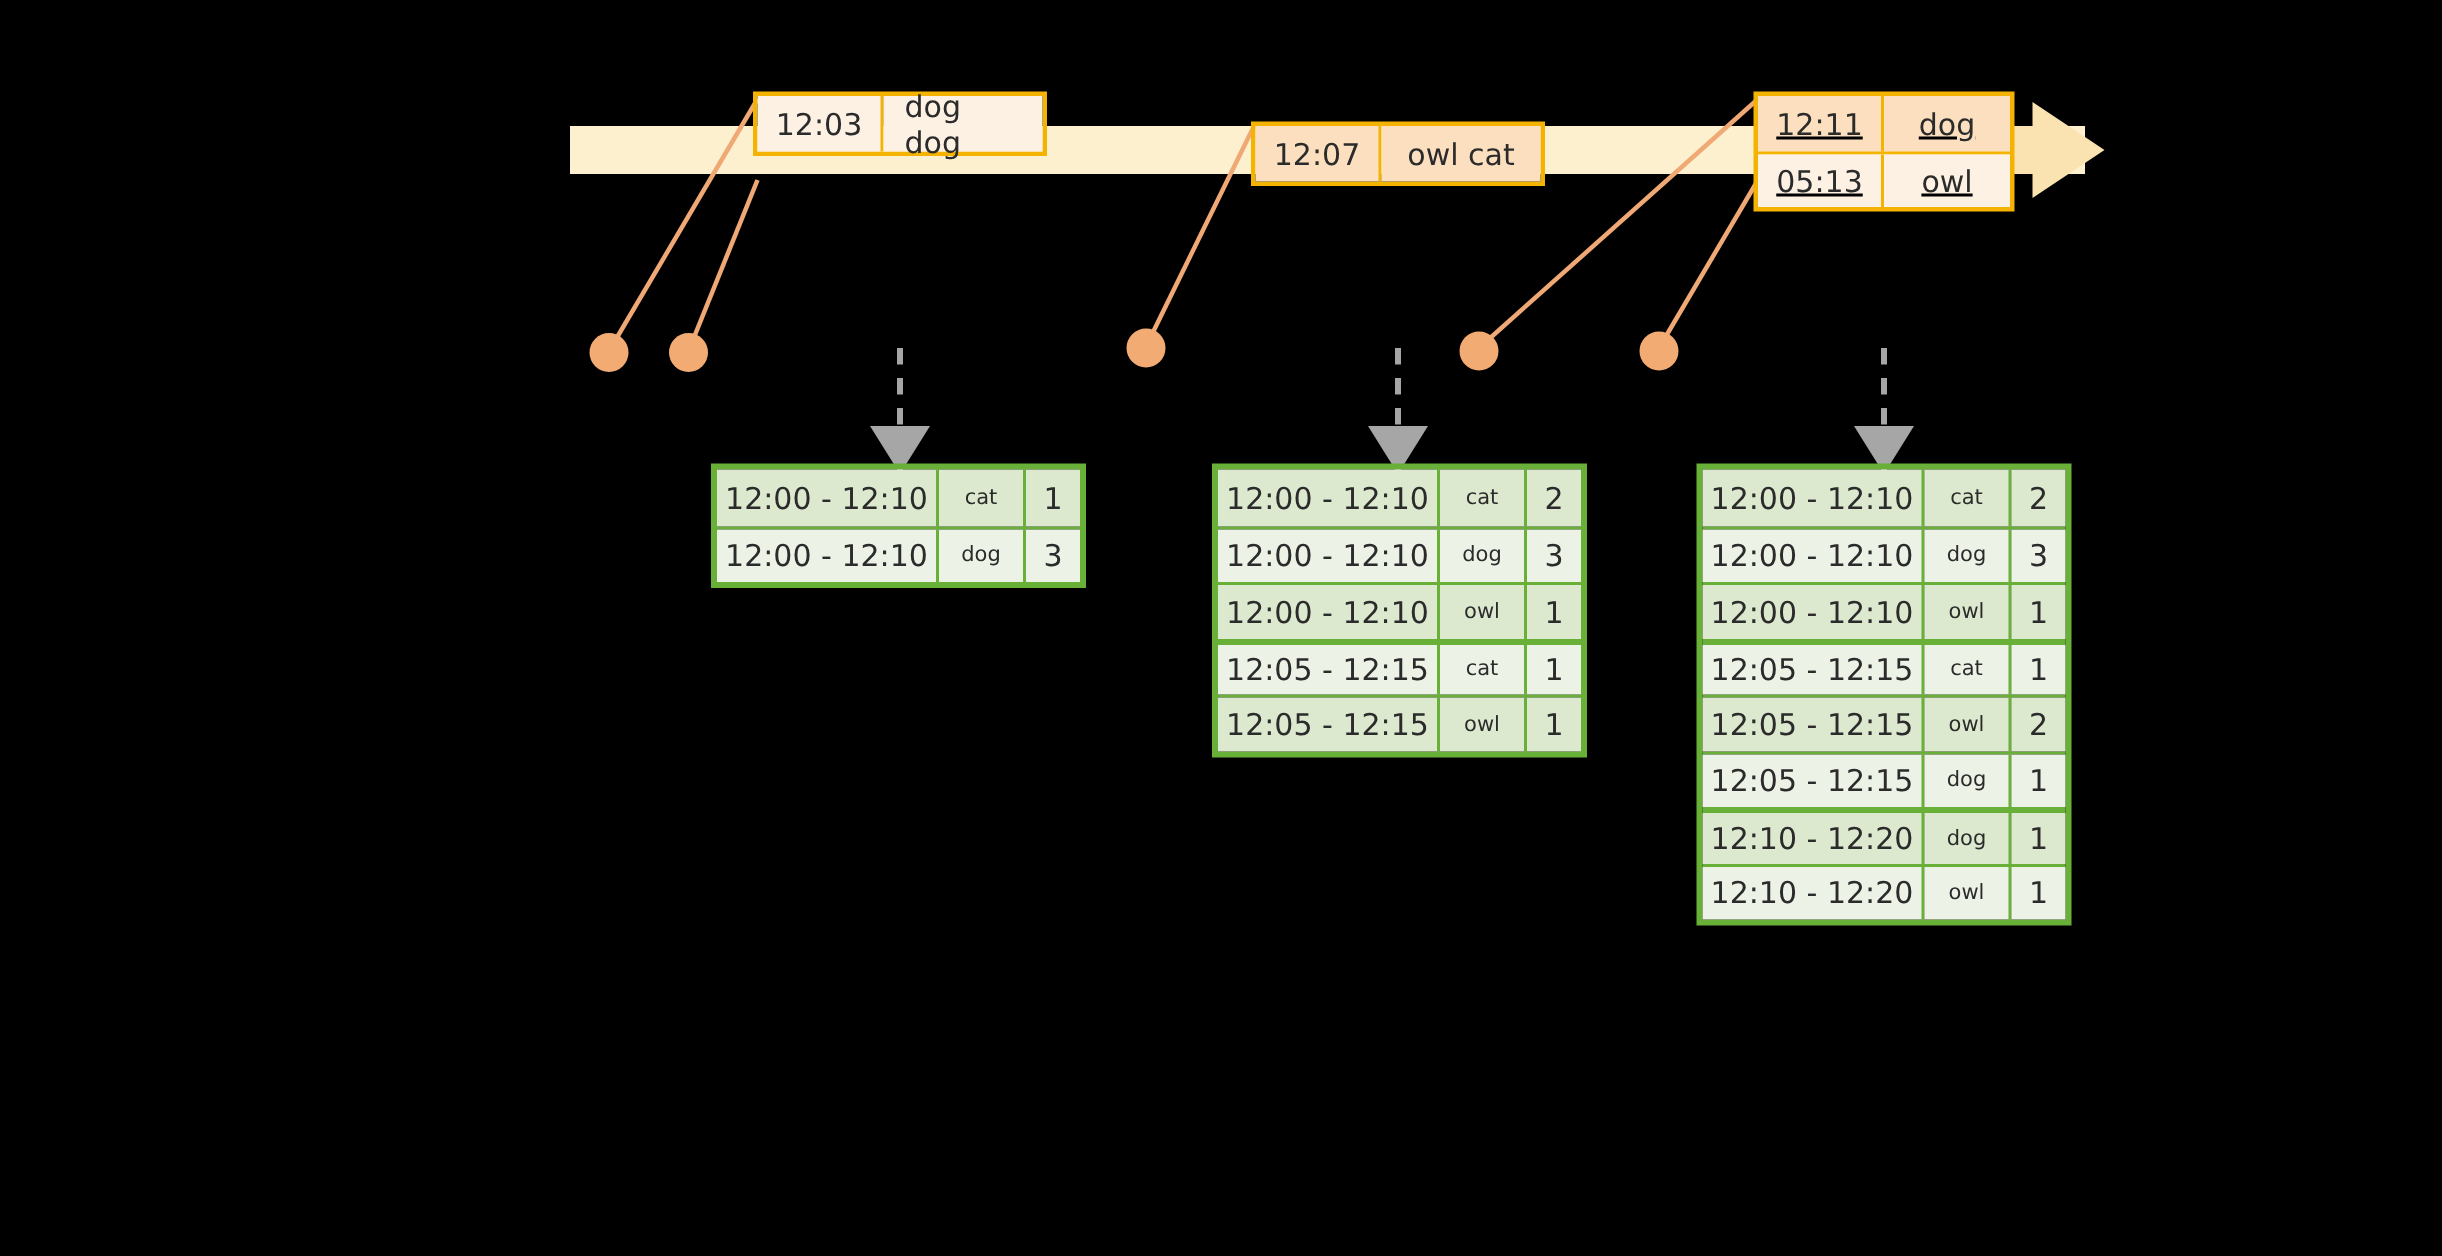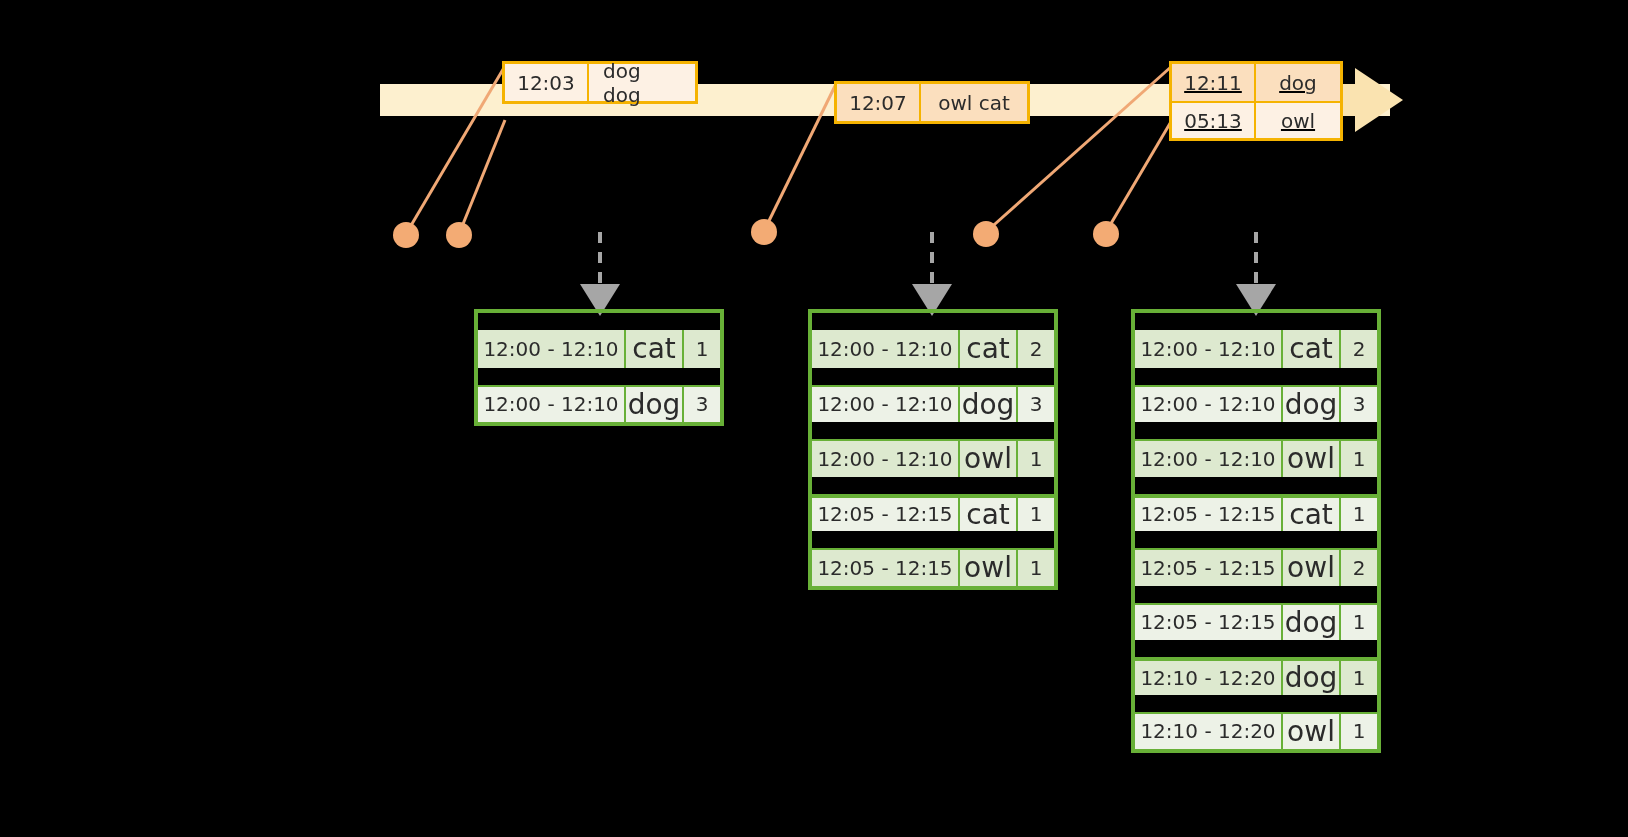--- a/index.html
+++ b/index.html
@@ -45,33 +45,33 @@
   .evt-row.shade .words { background: #fbdfbe; }
   .evt-row.light .time,
   .evt-row.light .words { background: #fdf1e4; }
 
   
   .res-table {
     position: absolute;
     border: 4px solid #68b037;
     z-index: 5;
   }
-  .res-row { display: flex; height: 37.5px; margin-top: 17px; }
+  .res-row { display: flex; height: 37.5px; }
   .res-row + .res-row { border-top: 2px solid #68b037; }
   .res-row.grpend + .res-row { border-top: 4px solid #68b037; }
   .res-row .c-win {
     width: 148px;
     display: flex; align-items: center; justify-content: center;
     font-size: 20px; color: #2b2b2b;
     border-right: 2px solid #68b037;
   }
   .res-row .c-key {
     width: 58px;
     display: flex; align-items: center; justify-content: center;
-    font-size: 28px; color: #2b2b2b;
+    font-size: 14px; color: #2b2b2b;
     border-right: 2px solid #68b037;
   }
   .res-row .c-val {
     width: 36px;
     display: flex; align-items: center; justify-content: center;
     font-size: 20px; color: #2b2b2b;
   }
   .res-row.shade .c-win, .res-row.shade .c-key, .res-row.shade .c-val { background: #dde9cf; }
   .res-row.light .c-win, .res-row.light .c-key, .res-row.light .c-val { background: #edf2e7; }
 </style>

